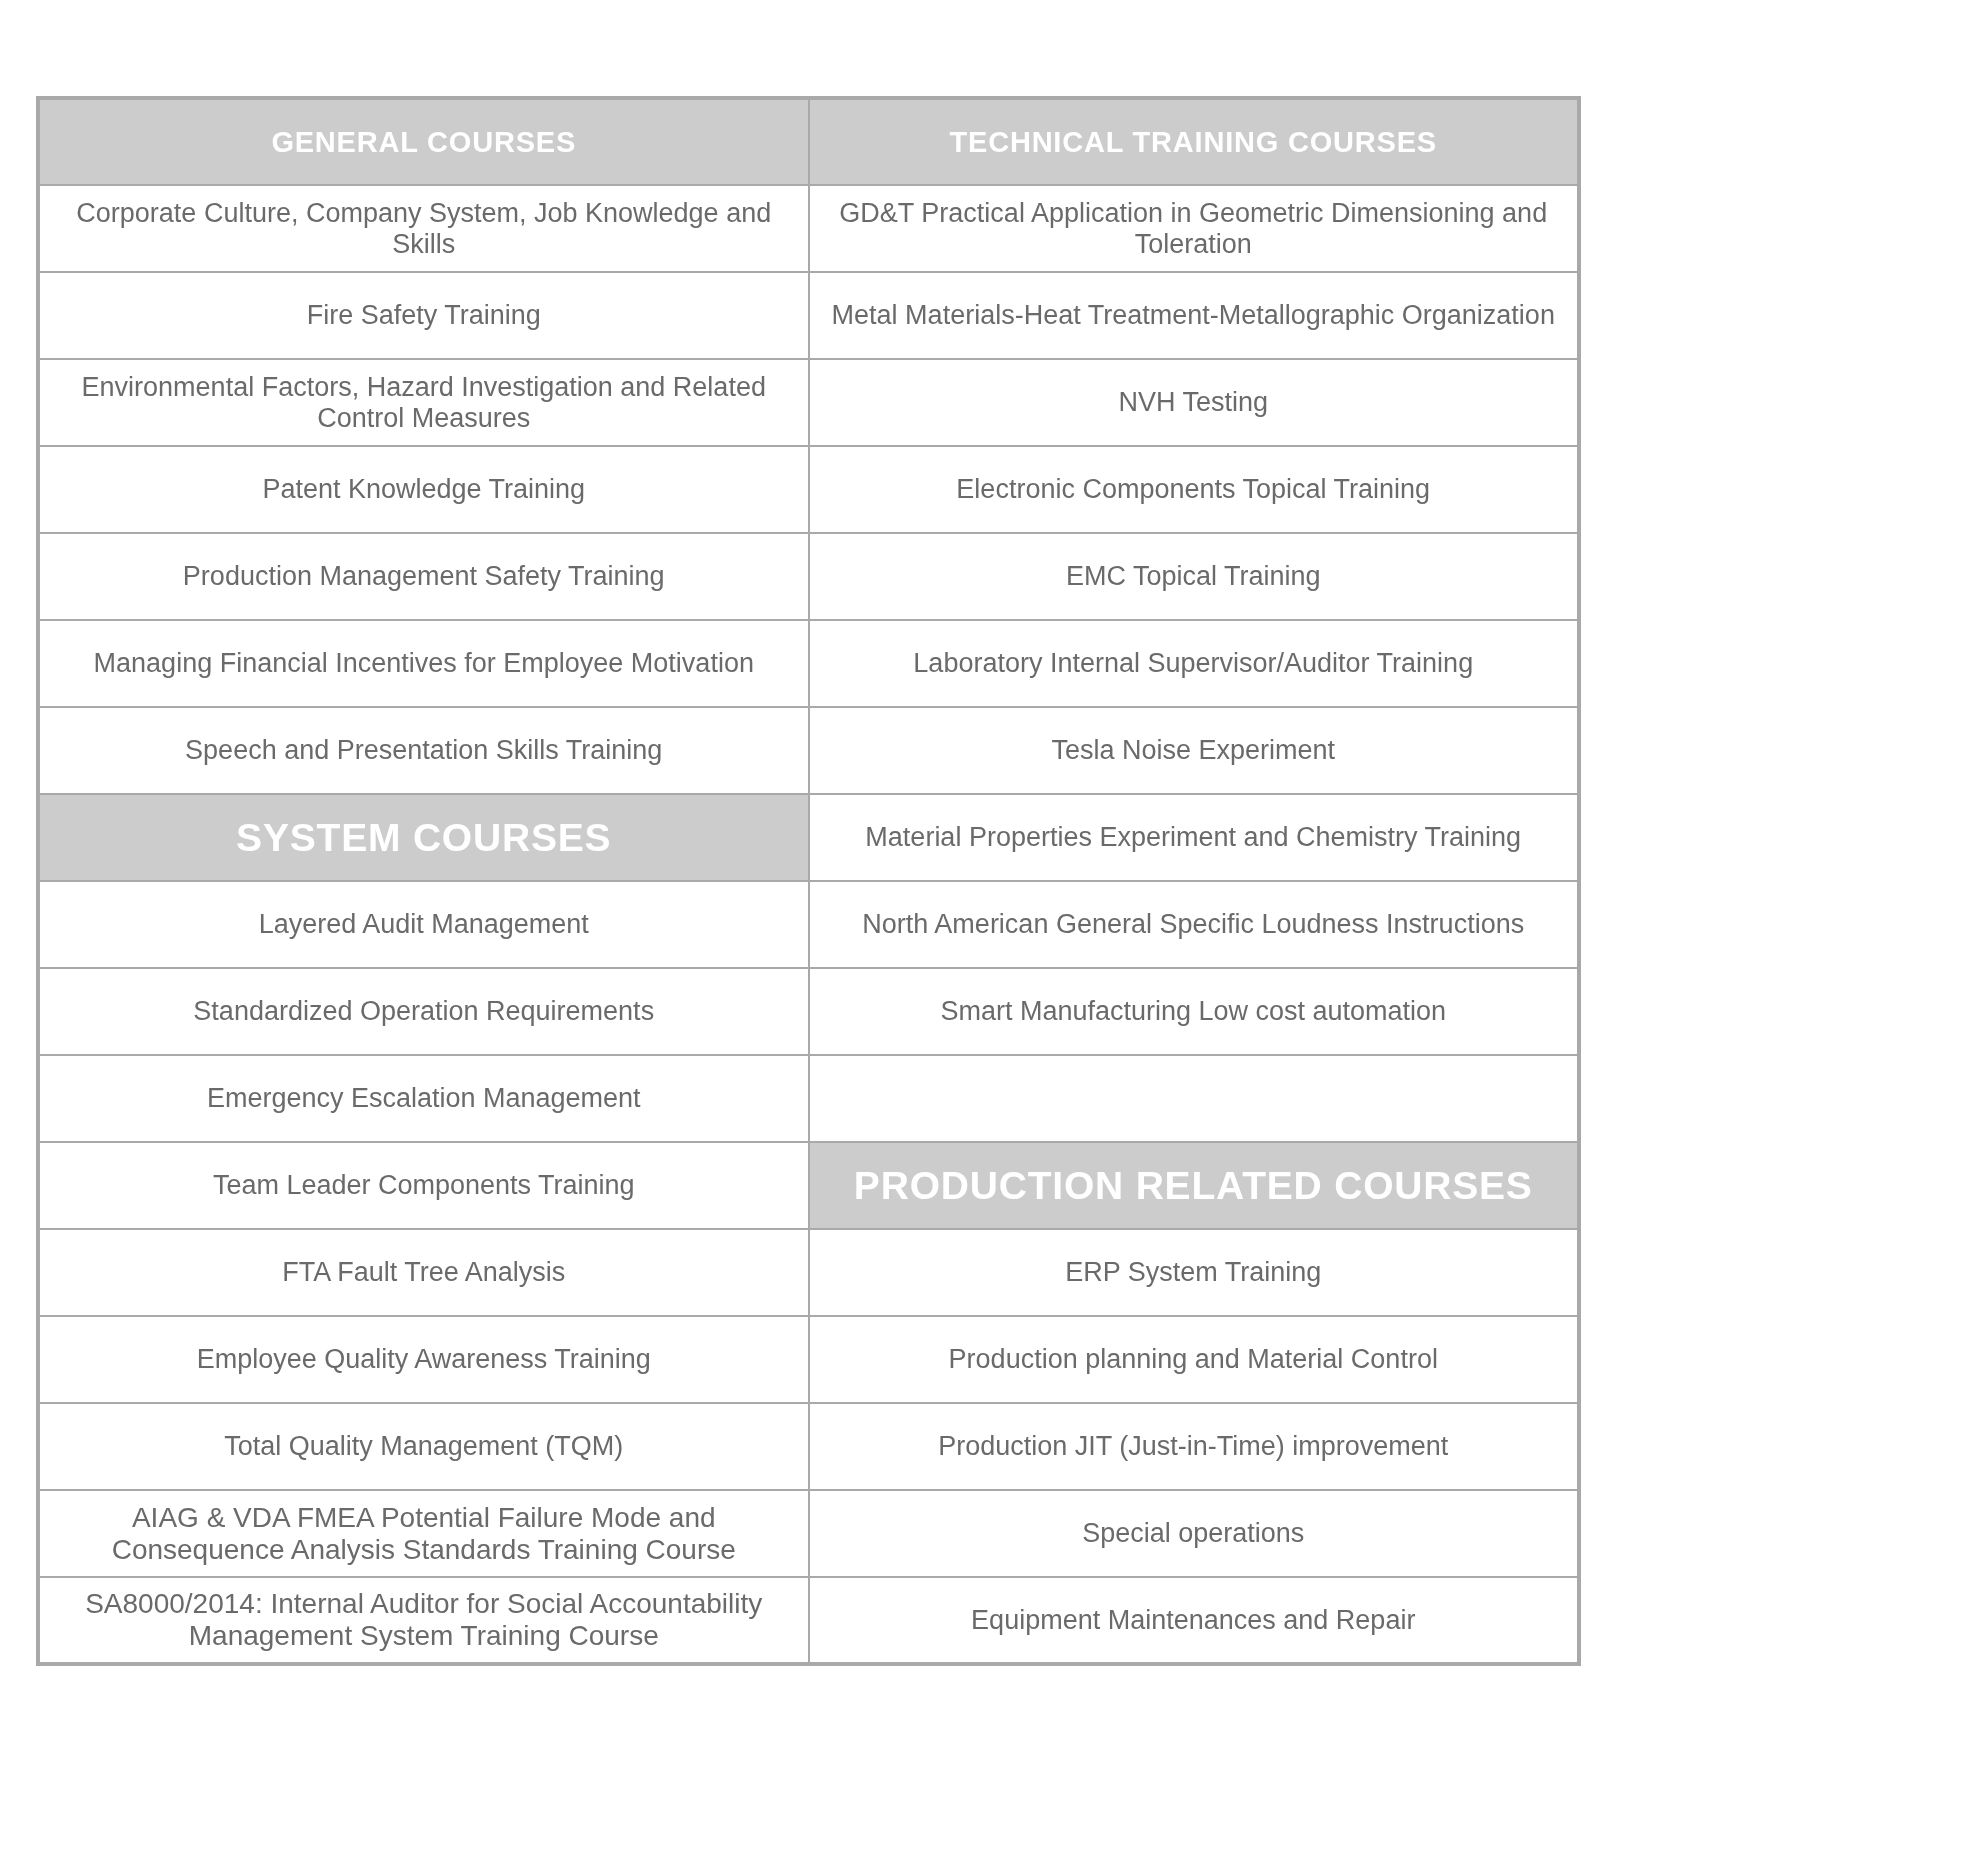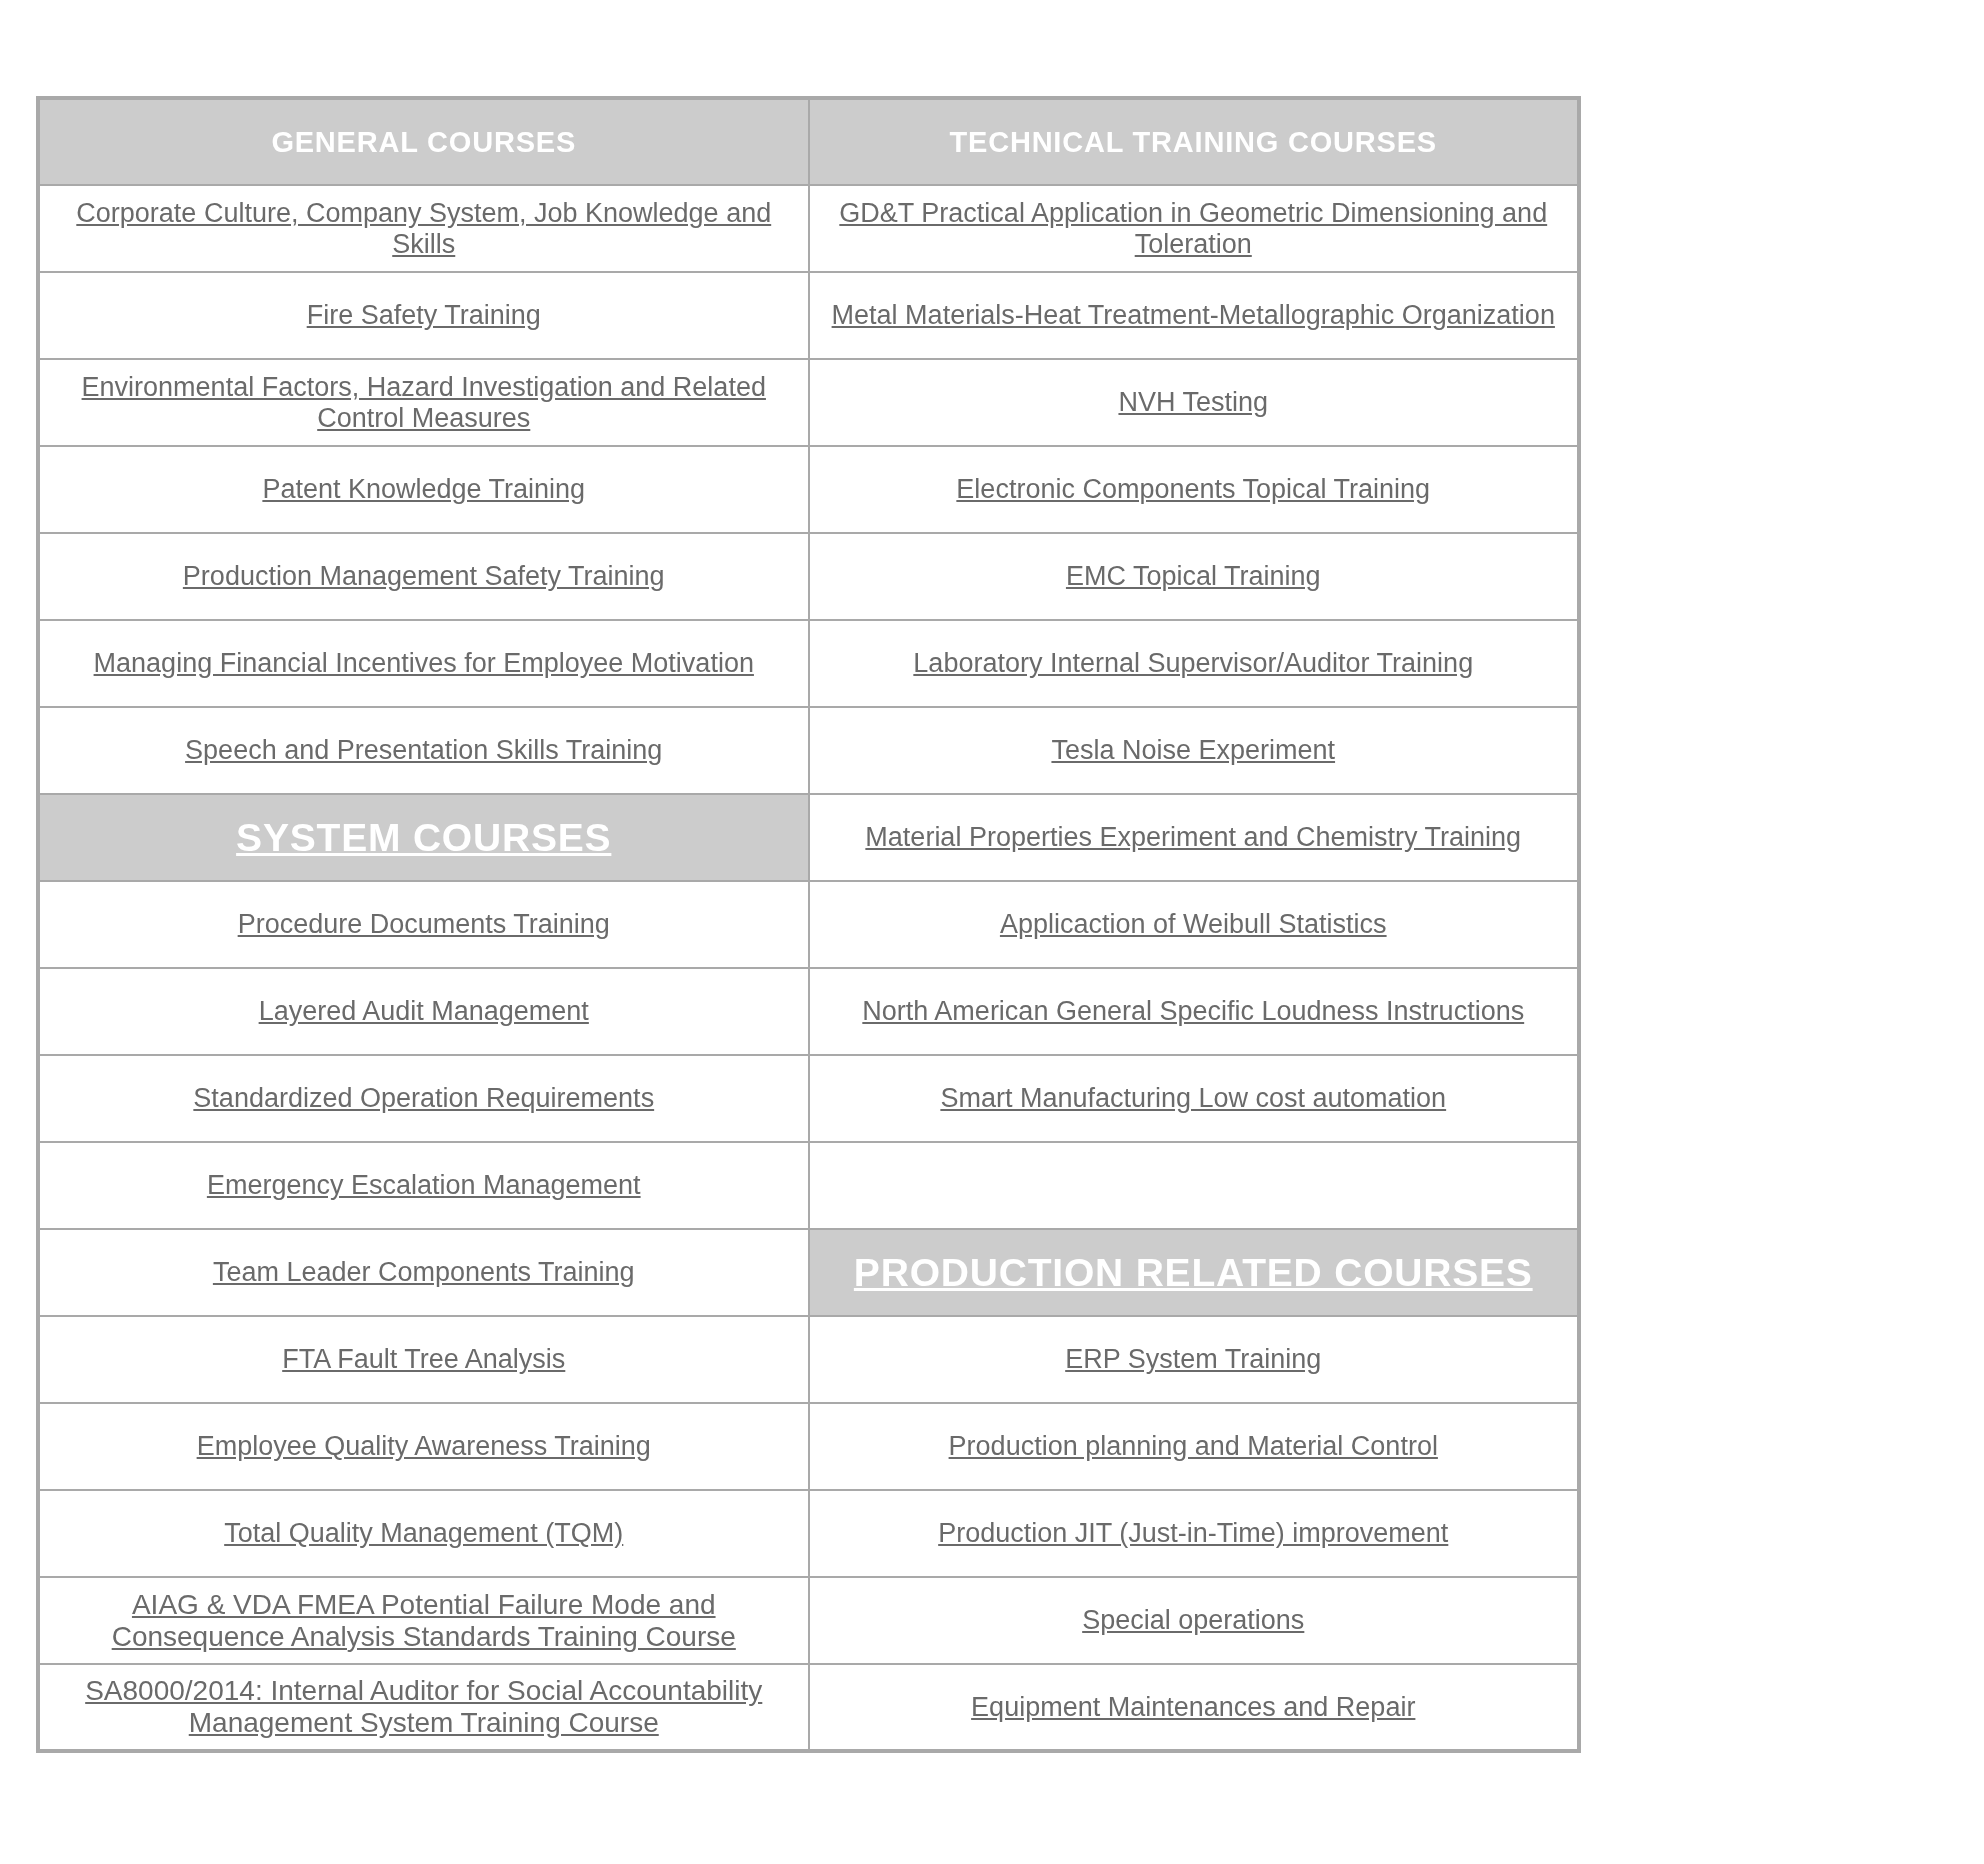--- a/index.html
+++ b/index.html
@@ -53,21 +53,20 @@
     color: #ffffff;
     font-size: 29px;
     font-weight: bold;
     letter-spacing: 0.8px;
   }
   table.schedule td {
     background: #ffffff;
     color: #6a6a6a;
     font-size: 27px;
     font-weight: normal;
-    text-decoration: underline;
   }
   table.schedule td.section {
     background: #cccccc;
     color: #ffffff;
     font-size: 39px;
     font-weight: bold;
     letter-spacing: 0.8px;
   }
   table.schedule td.small {
     font-size: 28px;
@@ -115,24 +114,20 @@
       </tr>
       <tr>
         <td>Speech and Presentation Skills Training</td>
         <td>Tesla Noise Experiment</td>
       </tr>
       <tr>
         <td class="section">SYSTEM COURSES</td>
         <td>Material Properties Experiment and Chemistry Training</td>
       </tr>
       <tr>
-        <td>Procedure Documents Training</td>
-        <td>Applicaction of Weibull Statistics</td>
-      </tr>
-      <tr>
         <td>Layered Audit Management</td>
         <td>North American General Specific Loudness Instructions</td>
       </tr>
       <tr>
         <td>Standardized Operation Requirements</td>
         <td>Smart Manufacturing Low cost automation</td>
       </tr>
       <tr>
         <td>Emergency Escalation Management</td>
         <td></td>

